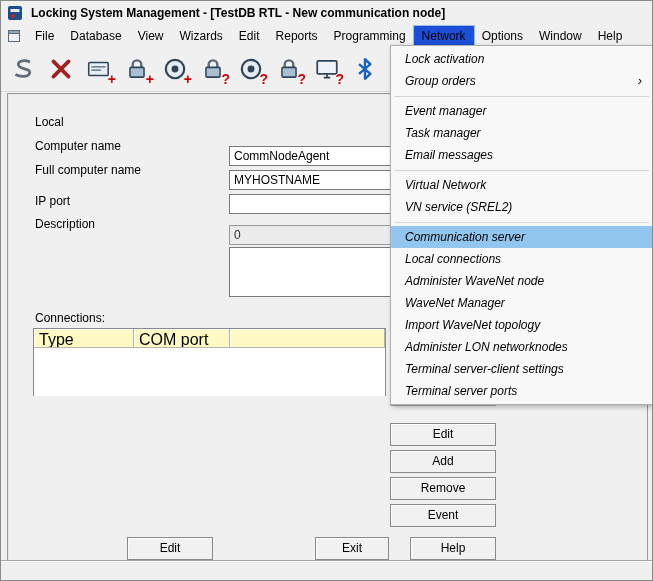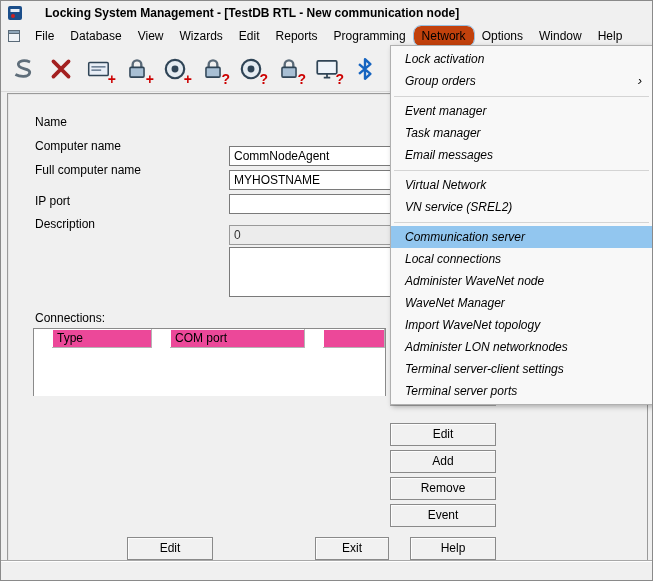--- a/index.html
+++ b/index.html
@@ -3,28 +3,28 @@
 <meta charset="utf-8">
 <style>
   * { margin:0; padding:0; box-sizing:border-box; }
   html,body { background:#d8d8d8; }
   .win {
     position:relative; width:653px; height:581px; background:#f0f0f0;
     font-family:"Liberation Sans", sans-serif; font-size:12px; color:#000;
     border:1px solid #8a8a8a; overflow:hidden;
   }
   
-  .titlebar { height:24px; display:flex; align-items:center; gap:22px; padding:0 6px; background:#f0f0f0; }
+  .titlebar { height:24px; display:flex; align-items:center; gap:8px; padding:0 6px; background:#f0f0f0; }
   .titlebar .title { font-weight:bold; font-size:12px; white-space:nowrap; }
   .appicon svg { display:block; }
   
   .menubar { height:21px; display:flex; align-items:center; padding:0 4px; background:#f0f0f0; }
   .mdiicon { margin:0 6px 0 2px; display:flex; }
   .menu-item { padding:3px 8px; cursor:default; white-space:nowrap; }
-  .menu-item.active { background:#c2410c; outline:1px solid #98bfe0;border-radius:7px; }
+  .menu-item.active { background:#1d4ed8; outline:1px solid #98bfe0; }
   
   .toolbar { height:46px; display:flex; align-items:center; gap:6px; padding:0 6px; border-bottom:1px solid #dadada; }
   .tbicon { position:relative; width:32px; height:34px; display:flex; align-items:center; justify-content:center; }
   .tbicon .overlay {
     position:absolute; right:-1px; bottom:-1px; color:#cc0000; font-weight:bold; font-size:14px;
     text-shadow:-1px 0 #f0f0f0, 1px 0 #f0f0f0, 0 -1px #f0f0f0, 0 1px #f0f0f0;
   }
   
   .panel {
     position:absolute; left:6px; top:92px; width:641px; height:468px;
@@ -35,22 +35,22 @@
   .tb {
     position:absolute; left:228px; width:176px; height:20px; background:#fff;
     border:1px solid #7a7a7a; font:12px "Liberation Sans", sans-serif; padding:0 4px;margin-top:35px;
   }
   .tb.disabled { background:#ececec; color:#333; border-color:#9a9a9a; }
   textarea.tb { height:50px; resize:none; padding-top:2px; }
   
   .conn-table { position:absolute; left:32px; top:327px; width:353px; height:68px; background:#fff; border:1px solid #8a8a8a; }
   .thead { display:flex; height:19px; }
   .th {
-    background:#ec4899; border-right:1px solid #b4b4b4; border-bottom:1px solid #b4b4b4;
-    box-shadow: inset 1px 1px 0 #fff; padding:2px 5px; font-size:12px; overflow:hidden; white-space:nowrap;margin-left:18px;
+    background:#fef9c3; border-right:1px solid #b4b4b4; border-bottom:1px solid #b4b4b4;
+    box-shadow: inset 1px 1px 0 #fff; padding:2px 5px; font-size:16px; overflow:hidden; white-space:nowrap;
   }
   .tbody { height:48px; background:#fff; }
   
   .btn {
     position:absolute; height:23px; background:#f1f1f1; border:1px solid #8a8a8a;
     font:12px "Liberation Sans", sans-serif; text-align:center; line-height:21px; cursor:default;
     box-shadow: inset 1px 1px 0 #fdfdfd;
   }
   .sbtn { left:389px; width:106px; }
   .btn.disabled { color:#9b9b9b; border-color:#ababab; }
@@ -169,40 +169,40 @@
     <span class="tbicon">
       <svg width="26" height="26" viewBox="0 0 24 24">
           <path d="M6.5 7.5L17 16.5 12 21V3l5 4.5L6.5 16.5" fill="none" stroke="#1664c0" stroke-width="2.2" stroke-linejoin="round"></path>
         </svg>
       <span class="overlay"></span>
     </span>
   </div>
 
   <div class="panel"></div>
 
-  <div class="flabel" style="top:114px">Name</div>
+  <div class="flabel" style="top:114px">Local</div>
   <input class="tb" style="top: 110px;" value="CommNodeAgent">
 
   <div class="flabel" style="top:138px">Computer name</div>
   <input class="tb" style="top: 134px;" value="MYHOSTNAME">
 
   <div class="flabel" style="top:162px">Full computer name</div>
   <input class="tb" style="top: 158px;" value="">
 
   <div class="flabel" style="top:193px">IP port</div>
   <input class="tb disabled" style="top: 189px;" value="0">
 
   <div class="flabel" style="top:216px">Description</div>
   <textarea class="tb" style="top: 211px;"></textarea>
 
   <div class="flabel" style="top:310px">Connections:</div>
   <div class="conn-table">
     <div class="thead">
       <div class="th" style="width:100px">Type</div>
-      <div class="th" style="width:135px">COM port</div>
+      <div class="th" style="width:96px">COM port</div>
       <div class="th" style="flex:1"></div>
     </div>
     <div class="tbody"></div>
   </div>
 
   <div class="btn sbtn disabled" style="top:382px">Test</div>
   <div class="btn sbtn" style="top:422px">Edit</div>
   <div class="btn sbtn" style="top:449px">Add</div>
   <div class="btn sbtn" style="top:476px">Remove</div>
   <div class="btn sbtn" style="top:503px">Event</div>

